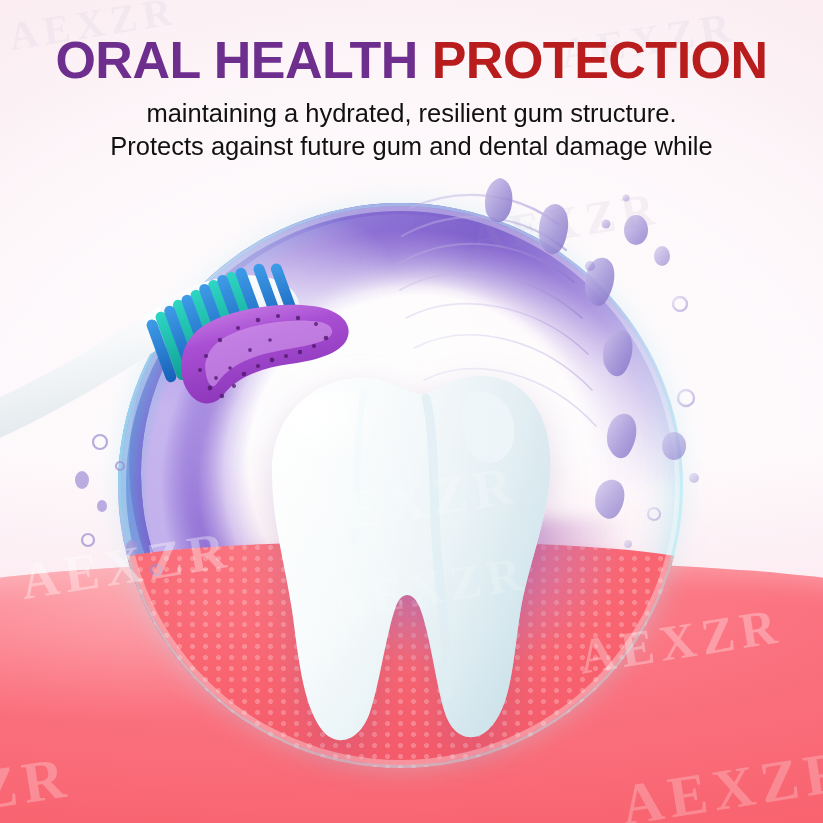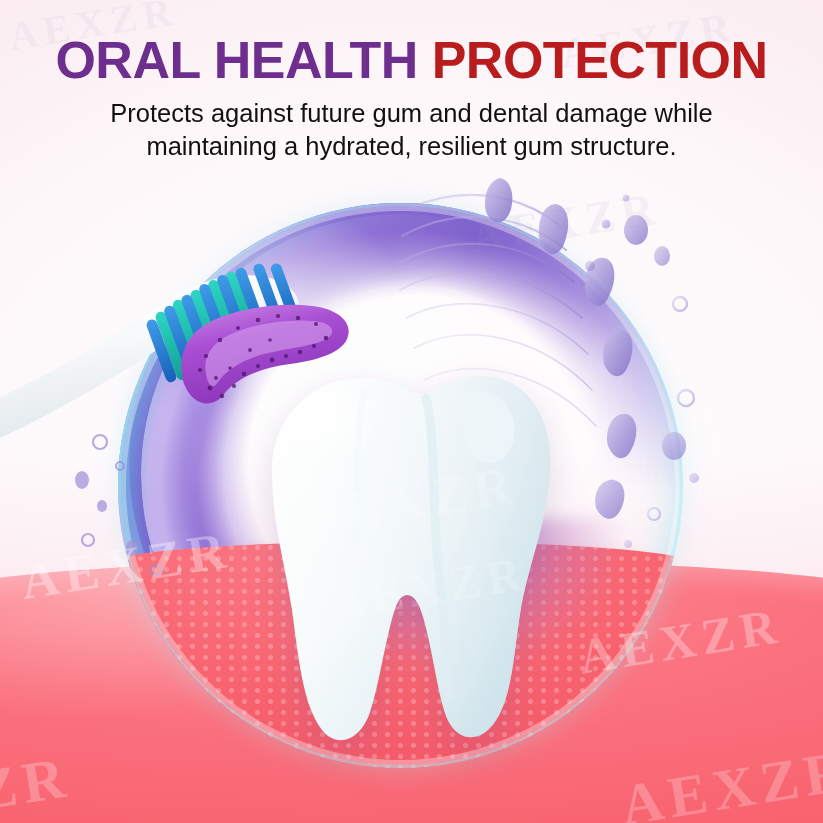--- a/index.html
+++ b/index.html
@@ -534,18 +534,18 @@
     <div class="watermark wm-b">AEXZR</div>
   </div>
 
   <div class="header">
     <h1 class="title">
       <span class="t-purple">ORAL HEALTH</span>
       <span> </span>
       <span class="t-blue">PROTECTION</span>
     </h1>
     <p class="subtitle">
+      <span class="line">maintaining a hydrated, resilient gum structure.</span>
       <span class="line">Protects against future gum and dental damage while</span>
-      <span class="line">maintaining a hydrated, resilient gum structure.</span>
     </p>
   </div>
 
 </div>
 
 </body></html>

